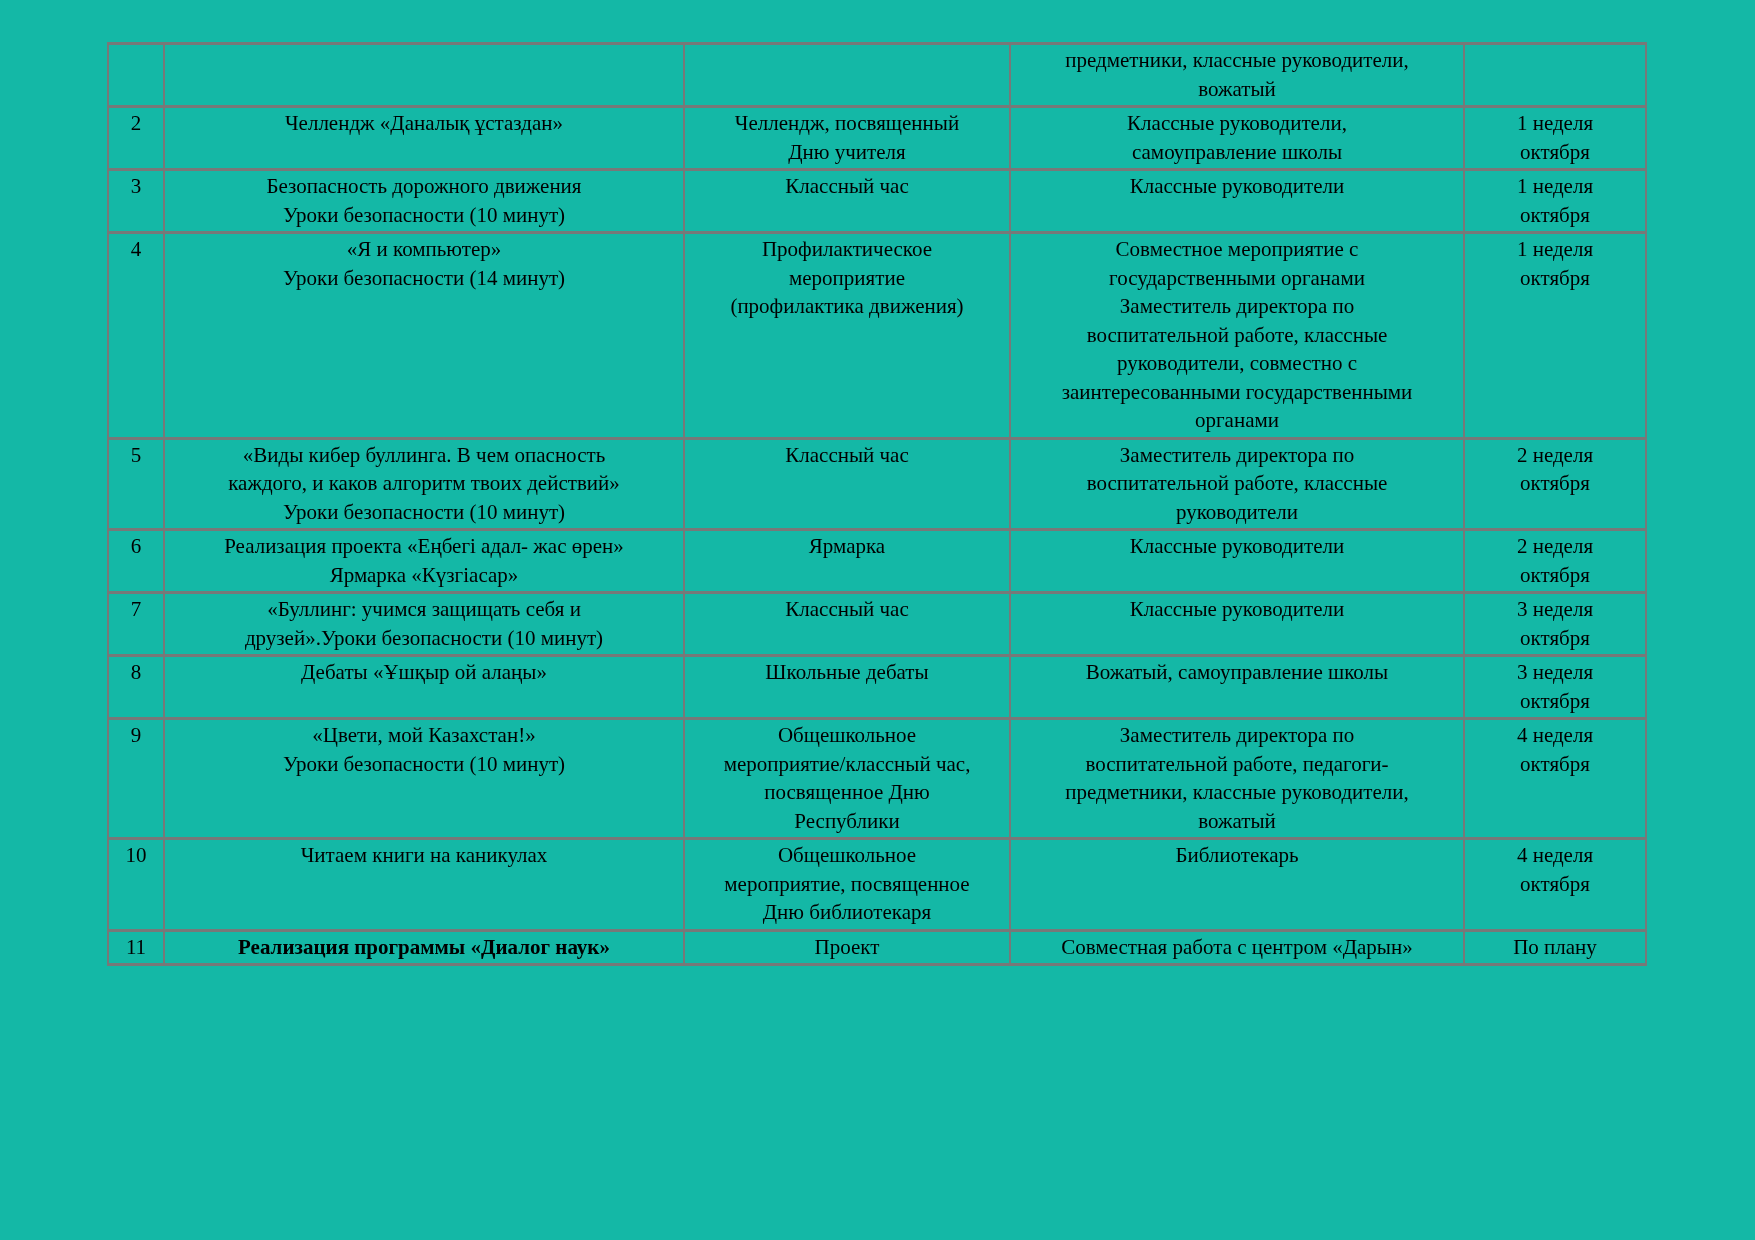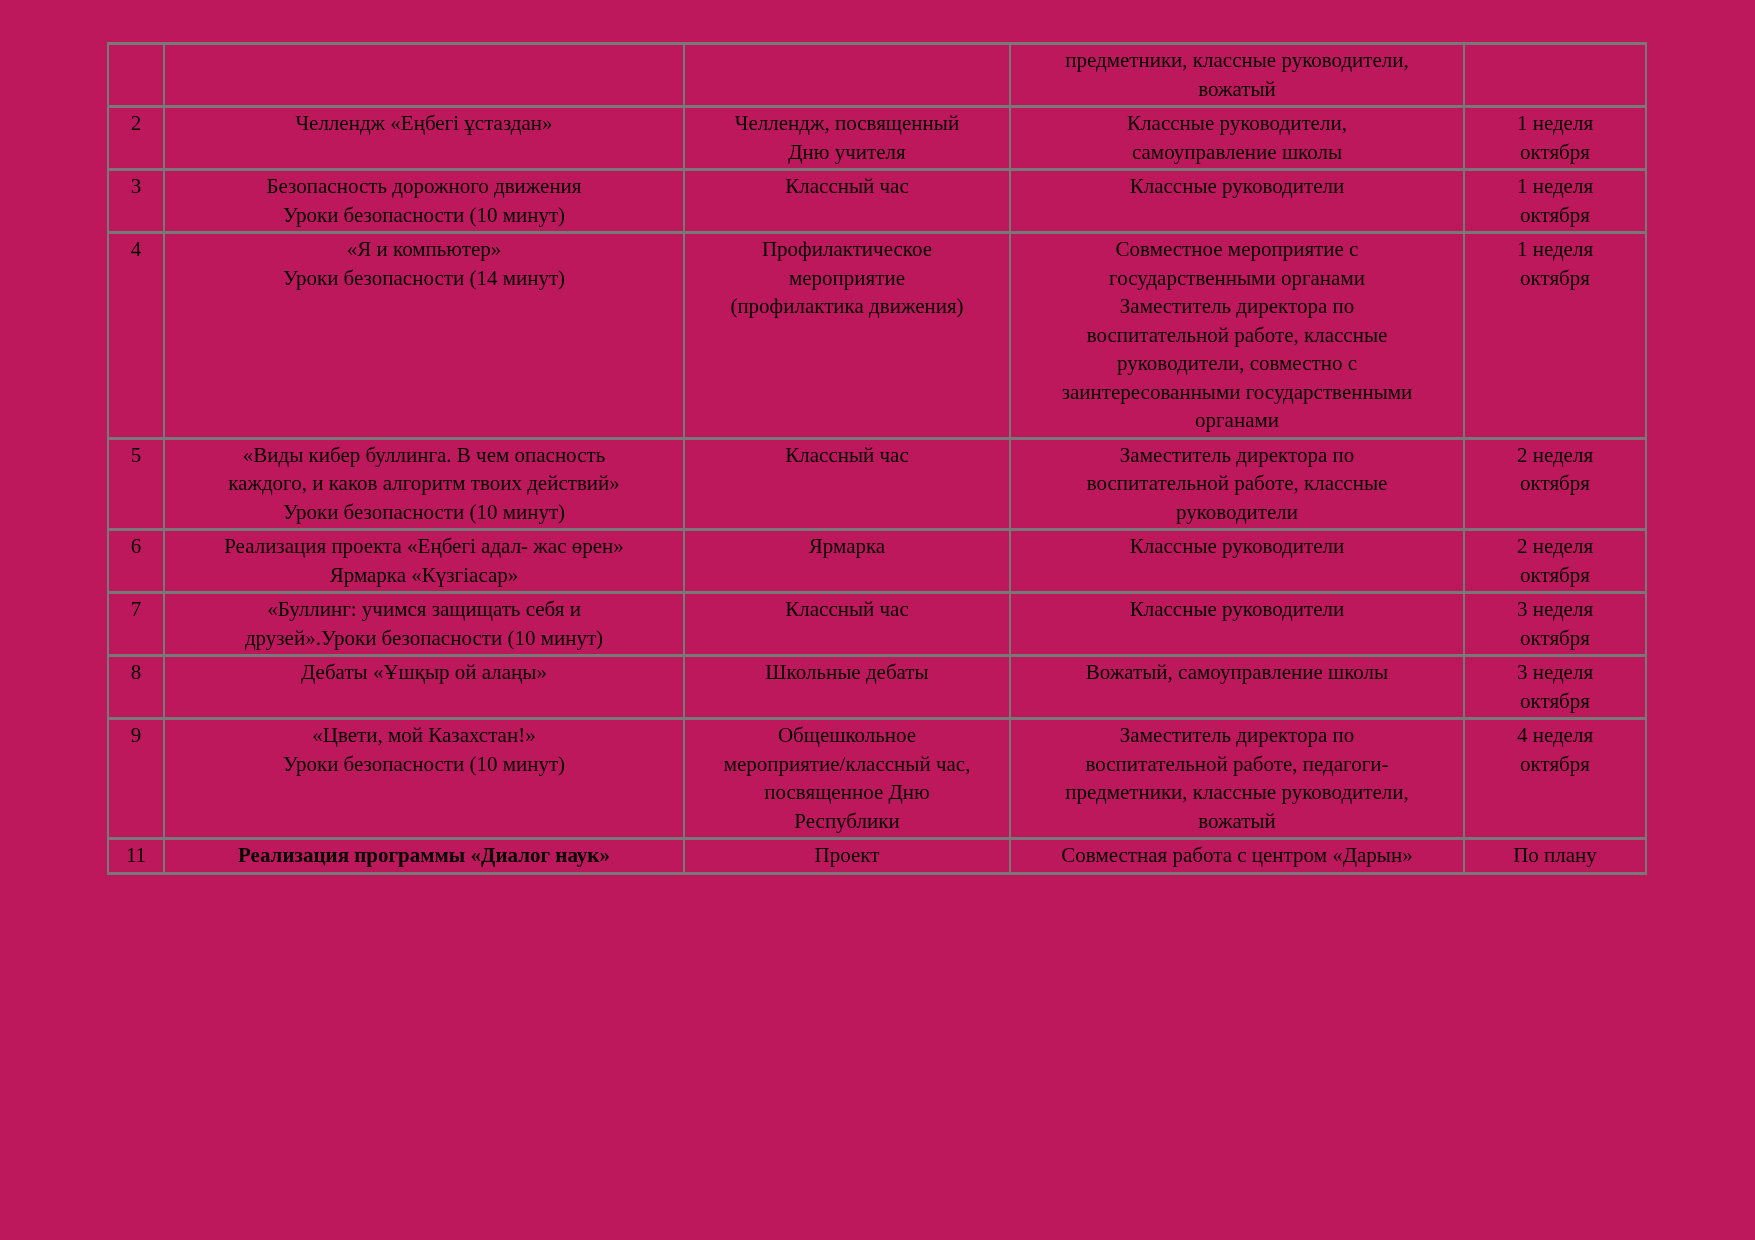--- a/index.html
+++ b/index.html
@@ -4,21 +4,21 @@
 <style>
   html, body {
     margin: 0;
     padding: 0;
     background: #ffffff;
   }
   .page {
     position: relative;
     width: 1755px;
     height: 1240px;
-    background: #be185d;
+    background: #14b8a6;
     font-family: "Liberation Serif", serif;
     color: #000000;
     overflow: hidden;
   }
   table.events {
     position: absolute;
     left: 107px;
     top: 42px;
     width: 1538px;
     border-collapse: collapse;
@@ -61,21 +61,21 @@
         <tr>
       <td></td>
       <td></td>
       <td></td>
       <td>предметники, классные руководители,
 вожатый</td>
       <td></td>
     </tr>
         <tr>
       <td>2</td>
-      <td>Челлендж «Еңбегі ұстаздан»</td>
+      <td>Челлендж «Даналық ұстаздан»</td>
       <td>Челлендж, посвященный
 Дню учителя</td>
       <td>Классные руководители,
 самоуправление школы</td>
       <td>1 неделя
 октября</td>
     </tr>
         <tr>
       <td>3</td>
       <td>Безопасность дорожного движения
@@ -149,20 +149,30 @@
 посвященное Дню
 Республики</td>
       <td>Заместитель директора по
 воспитательной работе, педагоги-
 предметники, классные руководители,
 вожатый</td>
       <td>4 неделя
 октября</td>
     </tr>
         <tr>
+      <td>10</td>
+      <td>Читаем книги на каникулах</td>
+      <td>Общешкольное
+мероприятие, посвященное
+Дню библиотекаря</td>
+      <td>Библиотекарь</td>
+      <td>4 неделя
+октября</td>
+    </tr>
+        <tr>
       <td>11</td>
       <td class="b">Реализация программы «Диалог наук»</td>
       <td>Проект</td>
       <td>Совместная работа с центром «Дарын»</td>
       <td>По плану</td>
     </tr>
       </tbody>
   </table>
 
 </div>

